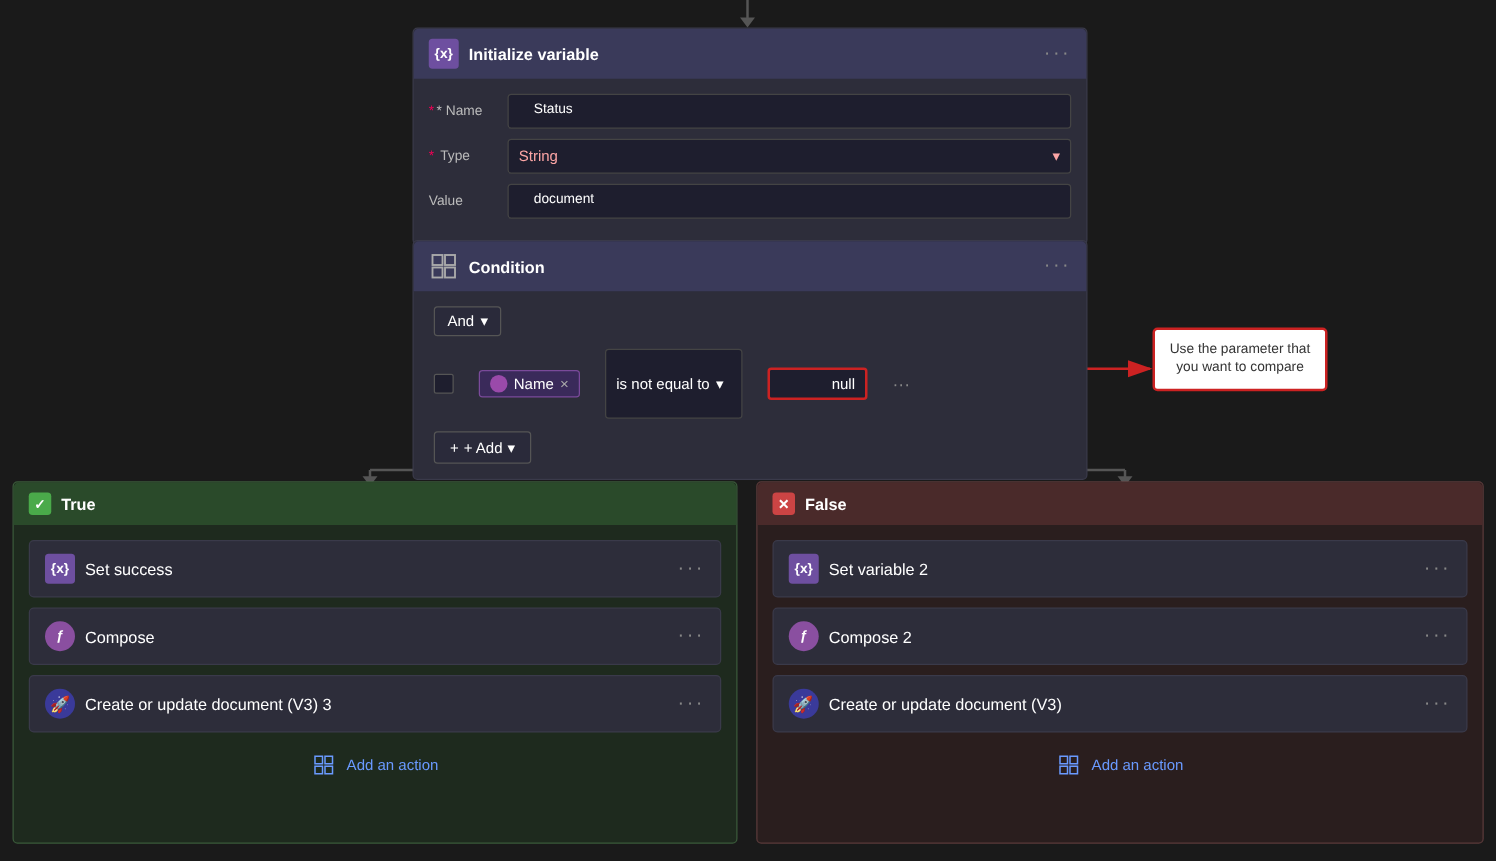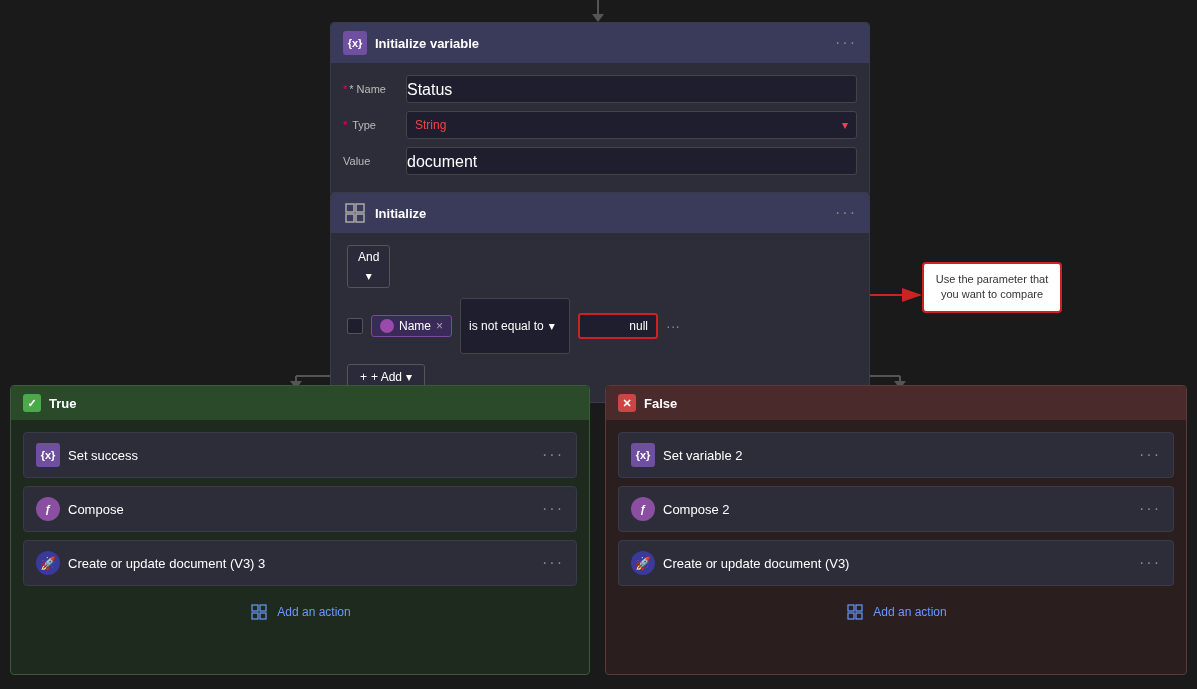--- a/index.html
+++ b/index.html
@@ -101,34 +101,34 @@
     .field-label .required {
       color: #e05;
       margin-right: 2px;
     }
 
     .field-input {
       flex: 1;
       background: #1e1e2e;
       border: 1px solid #444;
       border-radius: 3px;
-      padding: 5px 0;
-      font-size: 16px;
+      padding: 5px 20px;
+      font-size: 11px;
       color: #fff;
       height: 28px;
     }
 
     .field-select {
       flex: 1;
       background: #1e1e2e;
       border: 1px solid #444;
       border-radius: 3px;
       padding: 1px 8px;
       font-size: 12px;
-      color: #ef4444;
+      color: #fca5a5;
       height: 28px;
       display: flex;
       align-items: center;
       justify-content: space-between;
     }
 
     
     .condition-card {
       position: absolute;
       background: #2d2d3a;
@@ -162,27 +162,26 @@
       background: #2a2a3a;
       border: 1px solid #555;
       border-radius: 3px;
       padding: 4px 10px;
       font-size: 12px;
       color: #fff;
       display: inline-flex;
       align-items: center;
       gap: 5px;
       margin-bottom: 10px;
-      flex-direction: column;
     }
 
     .condition-row {
       display: flex;
       align-items: center;
-      gap: 8px;
+      gap: 20px;
       margin-bottom: 10px;
     }
 
     .condition-checkbox {
       width: 16px;
       height: 16px;
       border: 1px solid #555;
       background: #1e1e2e;
       border-radius: 2px;
     }
@@ -465,21 +464,21 @@
     <div class="condition-header">
       <div class="card-header-left">
         <div class="condition-icon">
           <svg width="22" height="22" viewBox="0 0 22 22">
             <rect x="2" y="2" width="8" height="8" fill="none" stroke="#aaa" stroke-width="1.5"></rect>
             <rect x="12" y="2" width="8" height="8" fill="none" stroke="#aaa" stroke-width="1.5"></rect>
             <rect x="2" y="12" width="8" height="8" fill="none" stroke="#aaa" stroke-width="1.5"></rect>
             <rect x="12" y="12" width="8" height="8" fill="none" stroke="#aaa" stroke-width="1.5"></rect>
           </svg>
         </div>
-        <span class="card-title">Initialize</span>
+        <span class="card-title">Condition</span>
       </div>
       <span class="card-dots">···</span>
     </div>
     <div class="condition-body">
       <div class="and-dropdown">
         <span>And</span>
         <span>▾</span>
       </div>
       <div class="condition-row">
         <div class="condition-checkbox"></div>

